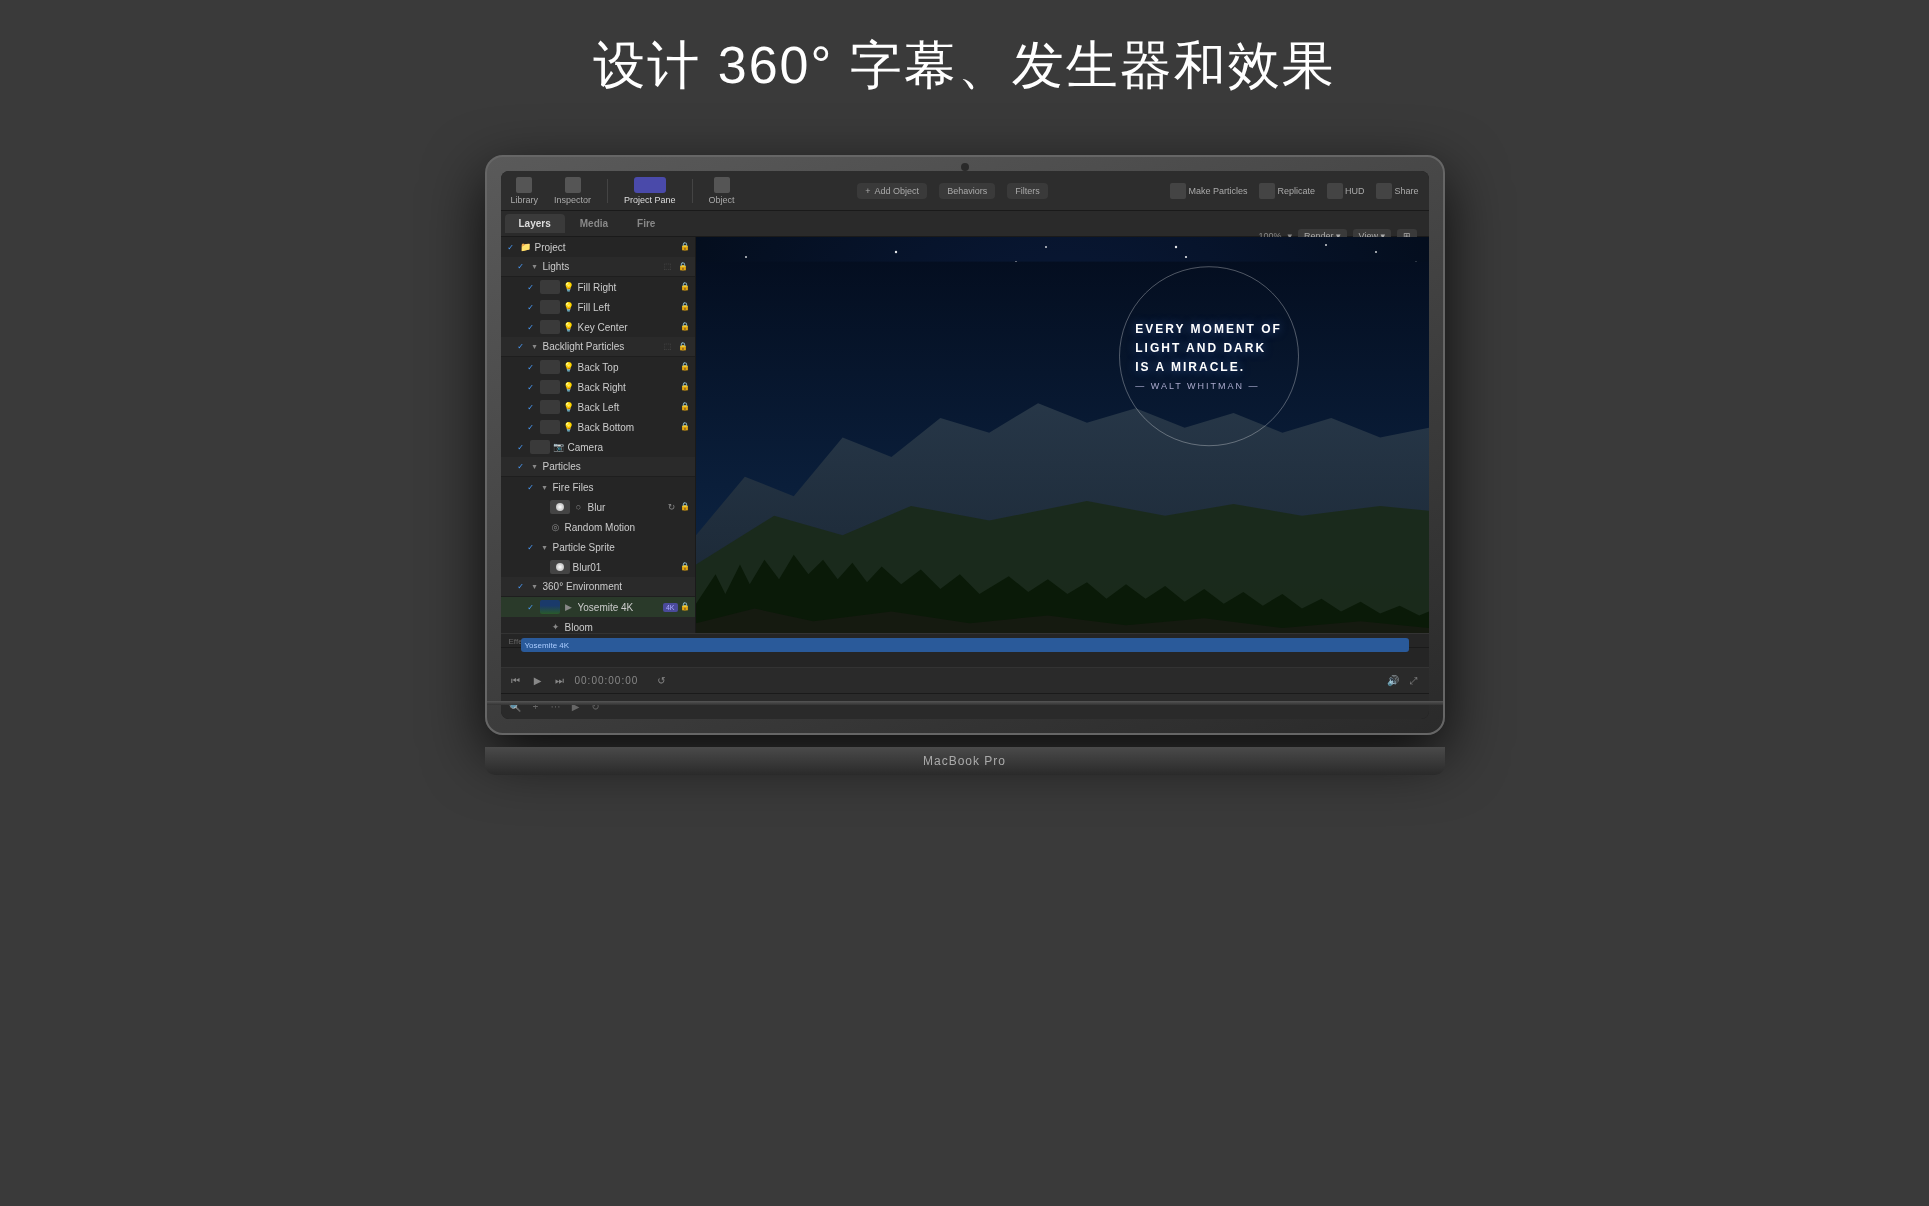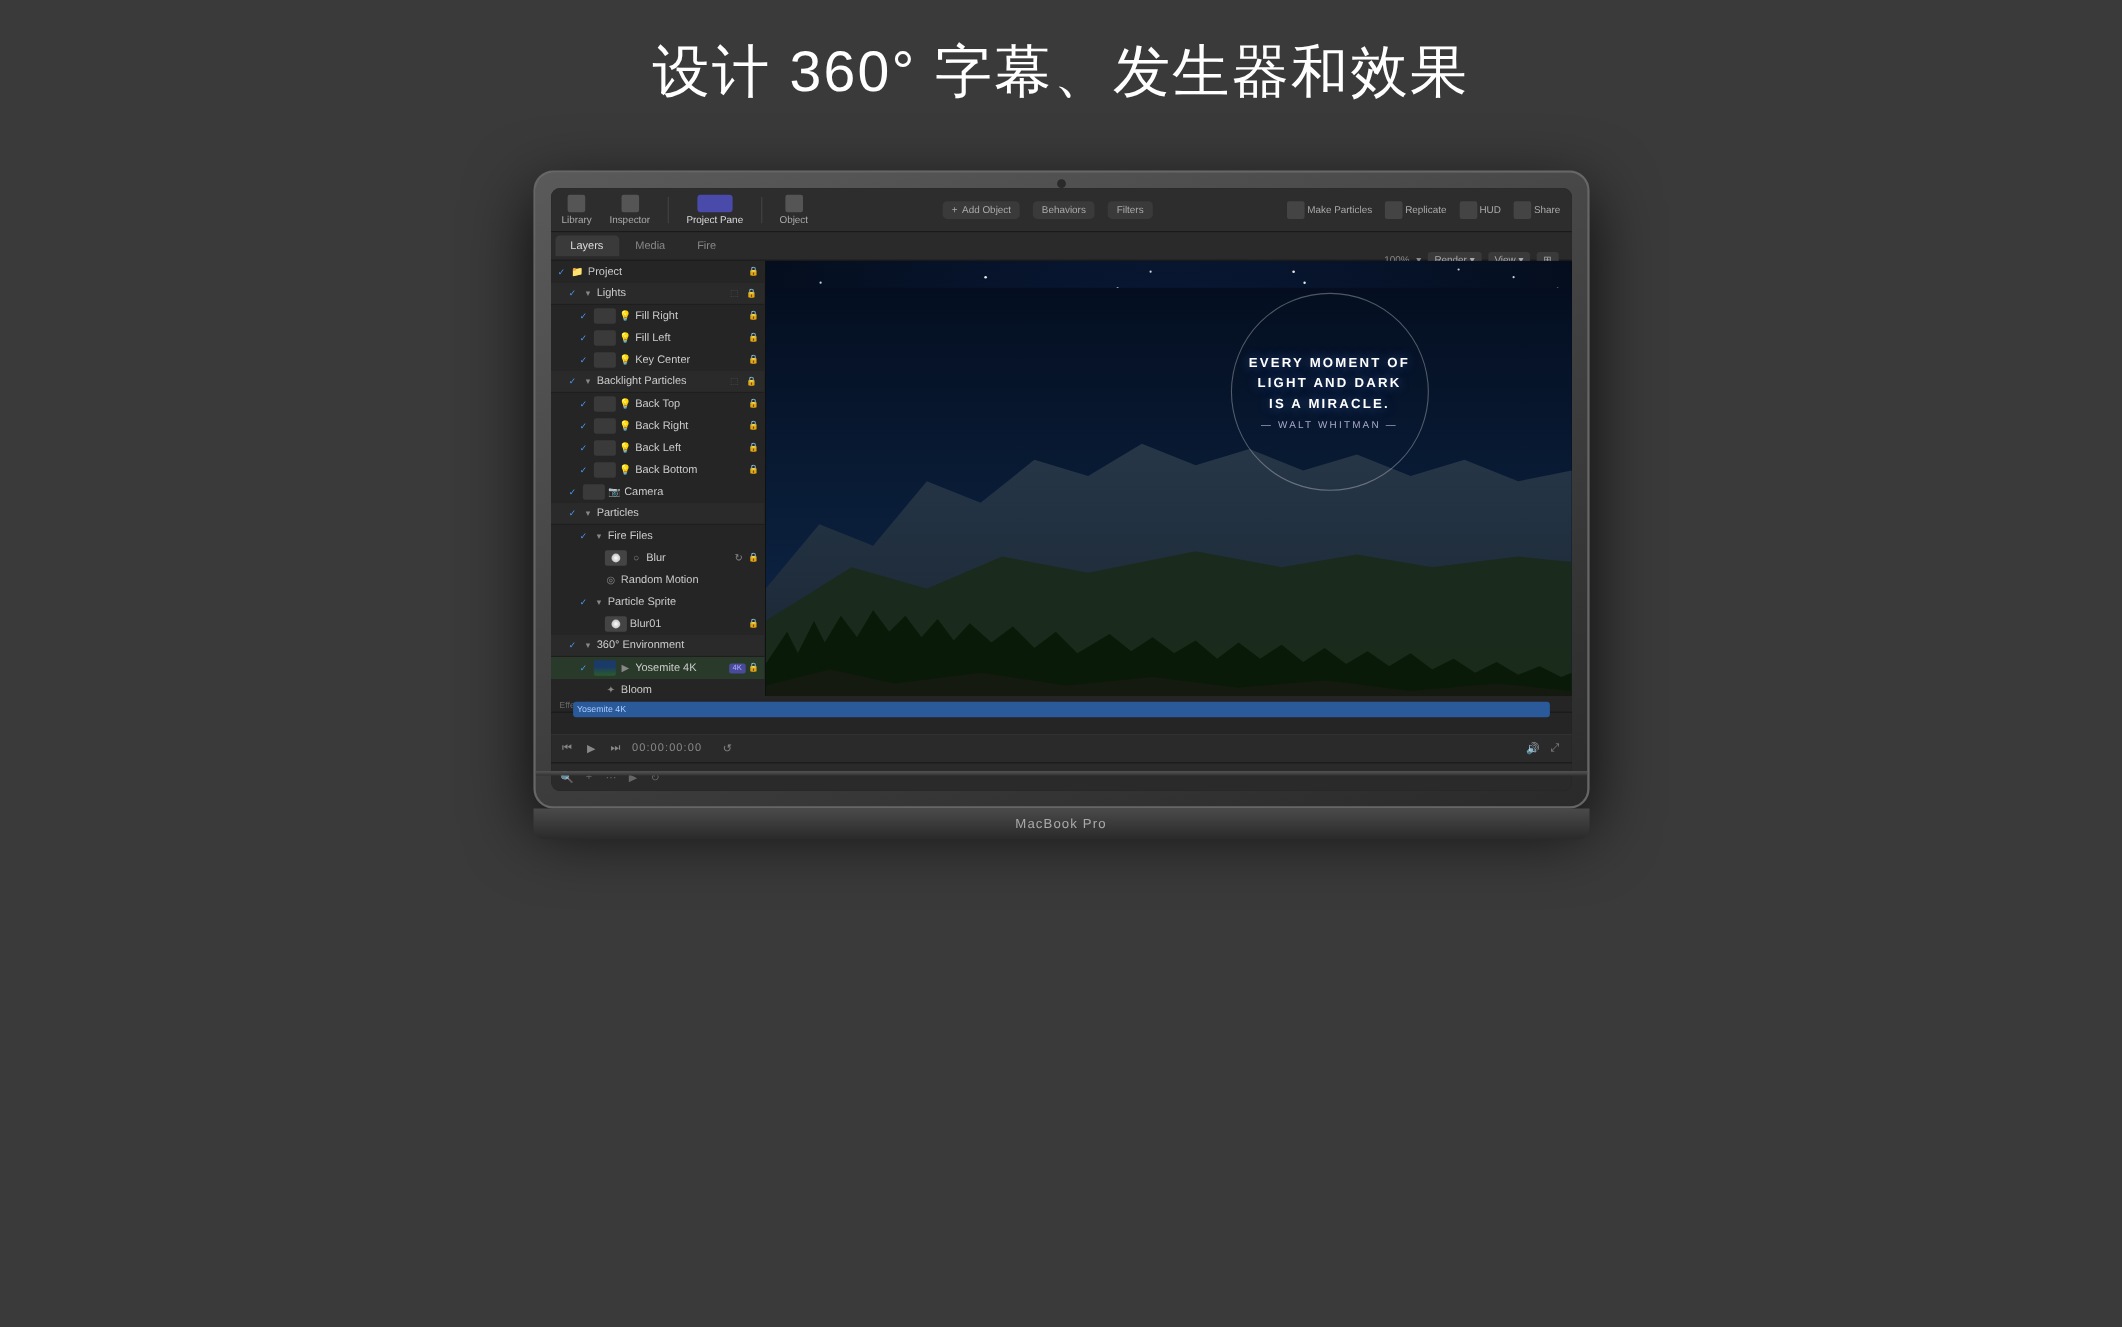--- a/index.html
+++ b/index.html
@@ -64,21 +64,21 @@
       width: 8px;
       height: 8px;
       background: #2a2a2a;
       border-radius: 50%;
       z-index: 10;
     }
 
     
     .macbook-base {
       position: absolute;
-      bottom: 12px;
+      bottom: 0;
       left: 50%;
       transform: translateX(-50%);
       width: 960px;
       height: 28px;
       background: linear-gradient(180deg, #4a4a4a 0%, #3a3a3a 50%, #2a2a2a 100%);
       border-radius: 0 0 10px 10px;
       margin-top: 25px;
     }
     .macbook-base-label {
       text-align: center;
@@ -193,20 +193,21 @@
       border-bottom: 1px solid #1a1a1a;
       display: flex;
       align-items: center;
       padding: 0 4px;
       flex-shrink: 0;
     }
     .tab-pane-area {
       display: flex;
       align-items: center;
       gap: 1px;
+      font-weight: bold;
     }
     .tab {
       padding: 4px 14px;
       font-size: 10px;
       color: #888;
       border-radius: 4px 4px 0 0;
       cursor: pointer;
     }
     .tab.active {
       background: #3a3a3a;
@@ -426,21 +427,20 @@
       position: absolute;
       inset: 0;
     }
 
     
     .quote-overlay {
       position: absolute;
       top: 30%;
       right: 20%;
       transform: translateY(-50%);
-      text-align: center;
       margin-left: 16px;
     }
     .quote-circle {
       position: absolute;
       top: 50%;
       left: 50%;
       transform: translate(-50%, -50%);
       width: 180px;
       height: 180px;
       border: 1px solid rgba(255,255,255,0.3);

